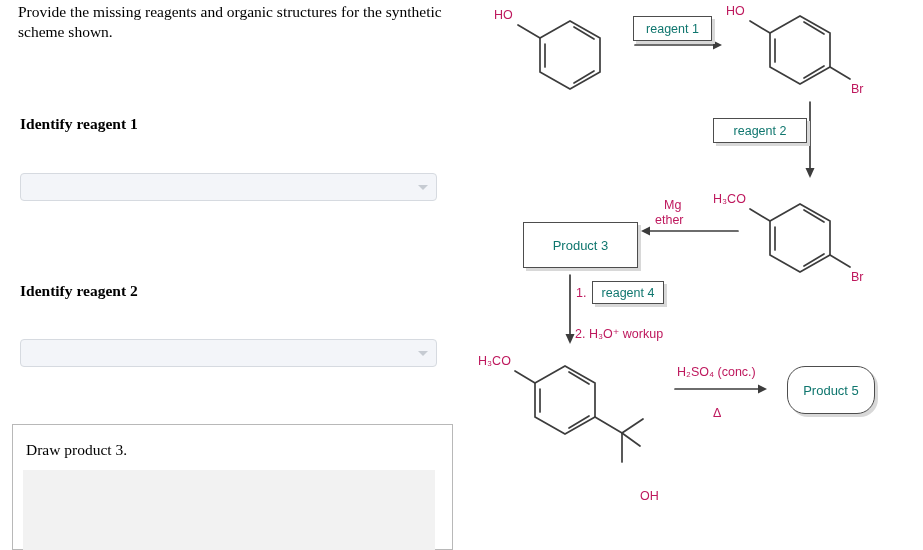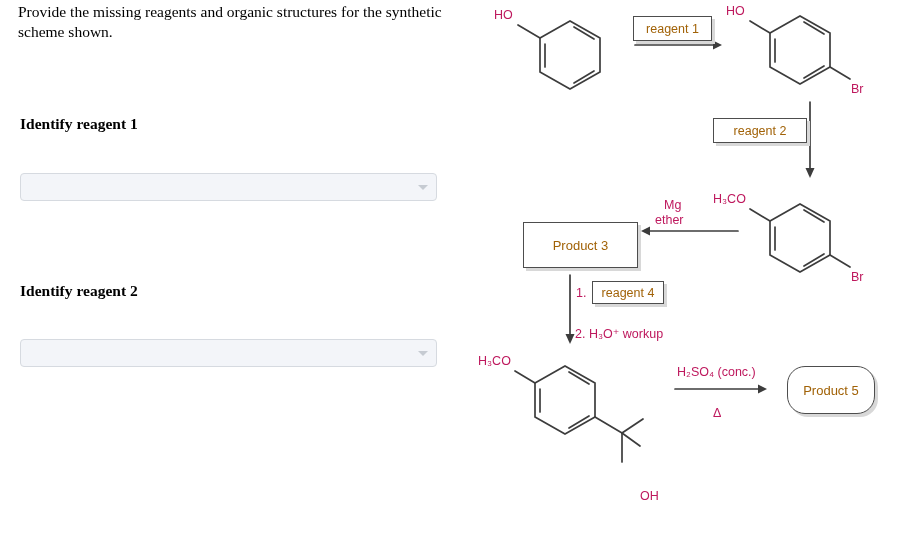--- a/index.html
+++ b/index.html
@@ -128,21 +128,21 @@
     position: absolute;
     box-sizing: border-box;
     background: #ffffff;
     border: 1px solid #4d4d4d;
     box-shadow: 3px 3px 0 0 #d8d8d8;
     display: flex;
     align-items: center;
     justify-content: center;
     font-family: "Liberation Sans", "DejaVu Sans", sans-serif;
     font-size: 12.5px;
-    color: #a16207;
+    color: #0f766e;
     white-space: nowrap;
   }
   #box-reagent-1 { left: 163px; top: 16px; width: 79px; height: 25px; }
   #box-reagent-2 { left: 243px; top: 118px; width: 94px; height: 25px; }
   #box-product-3 { left: 53px; top: 222px; width: 115px; height: 46px; font-size: 13px; }
   #box-reagent-4 { left: 122px; top: 281px; width: 72px; height: 23px; box-shadow: 3px 3px 0 0 #d8d8d8; }
   #box-product-5 { left: 317px; top: 366px; width: 88px; height: 48px; font-size: 13px; border-radius: 18px; }
 
   
   #lbl-mg    { left: 194px; top: 198px; }
@@ -166,20 +166,24 @@
     <span class="select-chevron"></span>
   </div>
 
   <div class="field-label" id="label-reagent-2">Identify reagent 2</div>
 
   <div class="select-box" id="select-reagent-2">
     <span class="select-value"></span>
     <span class="select-chevron"></span>
   </div>
 
+  <div id="draw-panel">
+    <div id="draw-panel-title">Draw product 3.</div>
+    <div id="draw-canvas"></div>
+  </div>
 
 </div>
 
 <div id="scheme">
 
   <svg width="453" height="550" viewBox="0 0 453 550">
     <g stroke="#3c3c3c" stroke-width="1.7" fill="none" stroke-linecap="round">
 
       <g>
         <polygon points="70,38 100,21 130,38 130,72 100,89 70,72" stroke="#3c3c3c" stroke-width="1.7" fill="none"></polygon>

